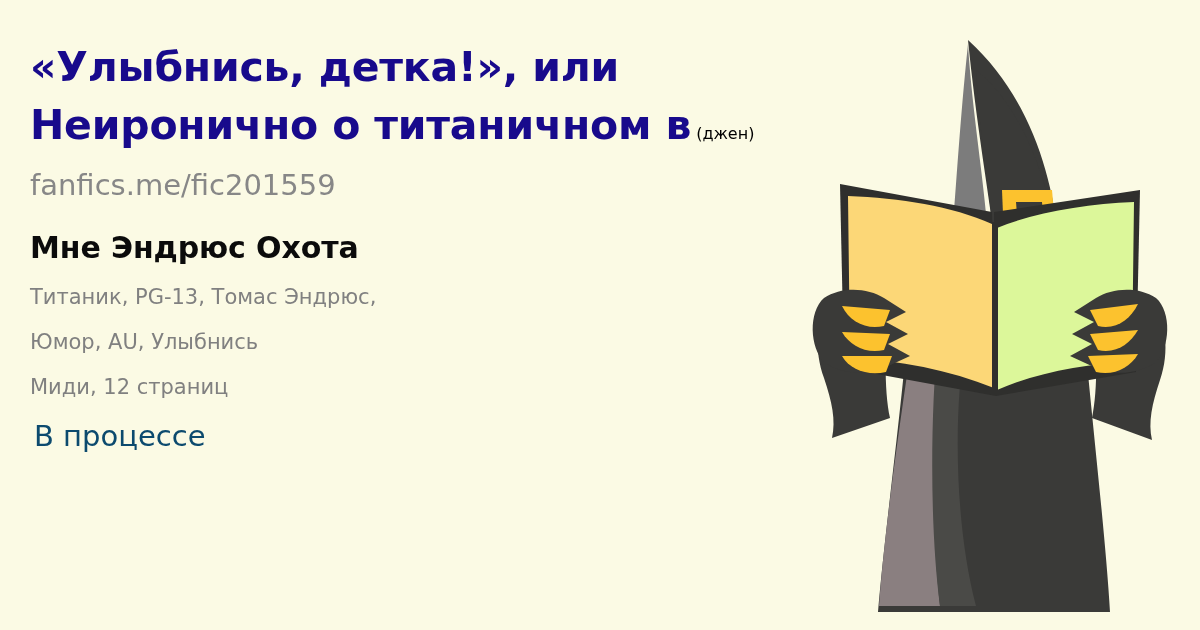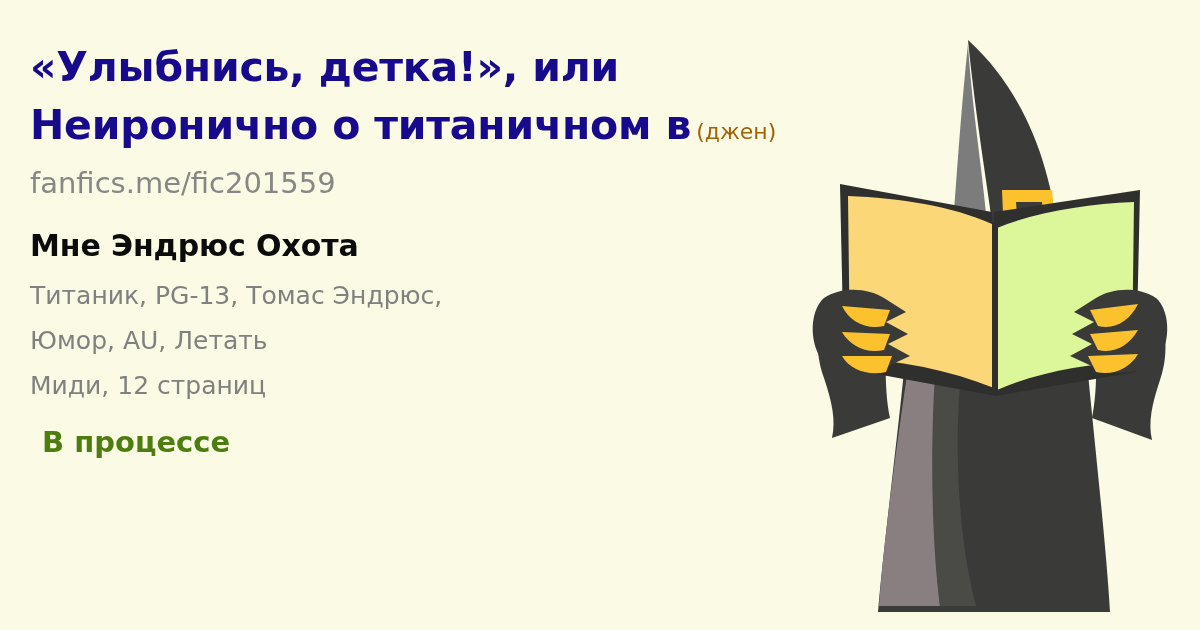--- a/index.html
+++ b/index.html
@@ -52,23 +52,23 @@
     padding: 0;
     padding-top: 22px;
     font-size: 41px;
     line-height: 58px;
     font-weight: bold;
     color: #180a8c;
     letter-spacing: -0.2px;
     white-space: nowrap;
   }
   .headline .genre {
-    font-size: 22px;
-    font-weight: normal;
-    color: #a16207;
+    font-size: 16px;
+    font-weight: normal;
+    color: #000000;
     letter-spacing: 0px;
     vertical-align: baseline;
     padding-left: 5px;
   }
 
   .url {
     margin: 0;
     padding: 0;
     padding-top: 7px;
     font-size: 29px;
@@ -92,34 +92,34 @@
     letter-spacing: -0.1px;
   }
 
   .meta-lines {
     padding-top: 6px;
   }
 
   .meta-line {
     margin: 0;
     padding: 0;
-    font-size: 25px;
+    font-size: 21px;
     line-height: 45px;
     color: #808080;
     font-weight: normal;
     white-space: nowrap;
   }
 
   .status {
-    margin: 12px;
+    margin: 4px;
     padding: 0;
     font-size: 29px;
     line-height: 45px;
-    color: #4d7c0f;
-    font-weight: bold;
+    color: #0c4a6e;
+    font-weight: normal;
     white-space: nowrap;
   }
 </style>
 </head>
 <body>
 
 <div class="card">
 
   <div class="illustration">
     <svg viewBox="0 0 420 630" xmlns="http://www.w3.org/2000/svg">
@@ -192,21 +192,21 @@
     <h1 class="headline"><span>«Улыбнись, детка!», или</span><br><span>Неиронично о титаничном в</span><span class="genre">(джен)</span></h1>
 
     <p class="url">fanfics.me/fic201559</p>
 
     <div class="meta-block">
 
       <p class="author">Мне Эндрюс Охота</p>
 
       <div class="meta-lines">
         <p class="meta-line">Титаник, PG-13, Томас Эндрюс,</p>
-        <p class="meta-line">Юмор, AU, Летать</p>
+        <p class="meta-line">Юмор, AU, Улыбнись</p>
         <p class="meta-line">Миди, 12 страниц</p>
         <p class="status">В процессе</p>
       </div>
 
     </div>
   </div>
 
 </div>
 
 </body></html>

